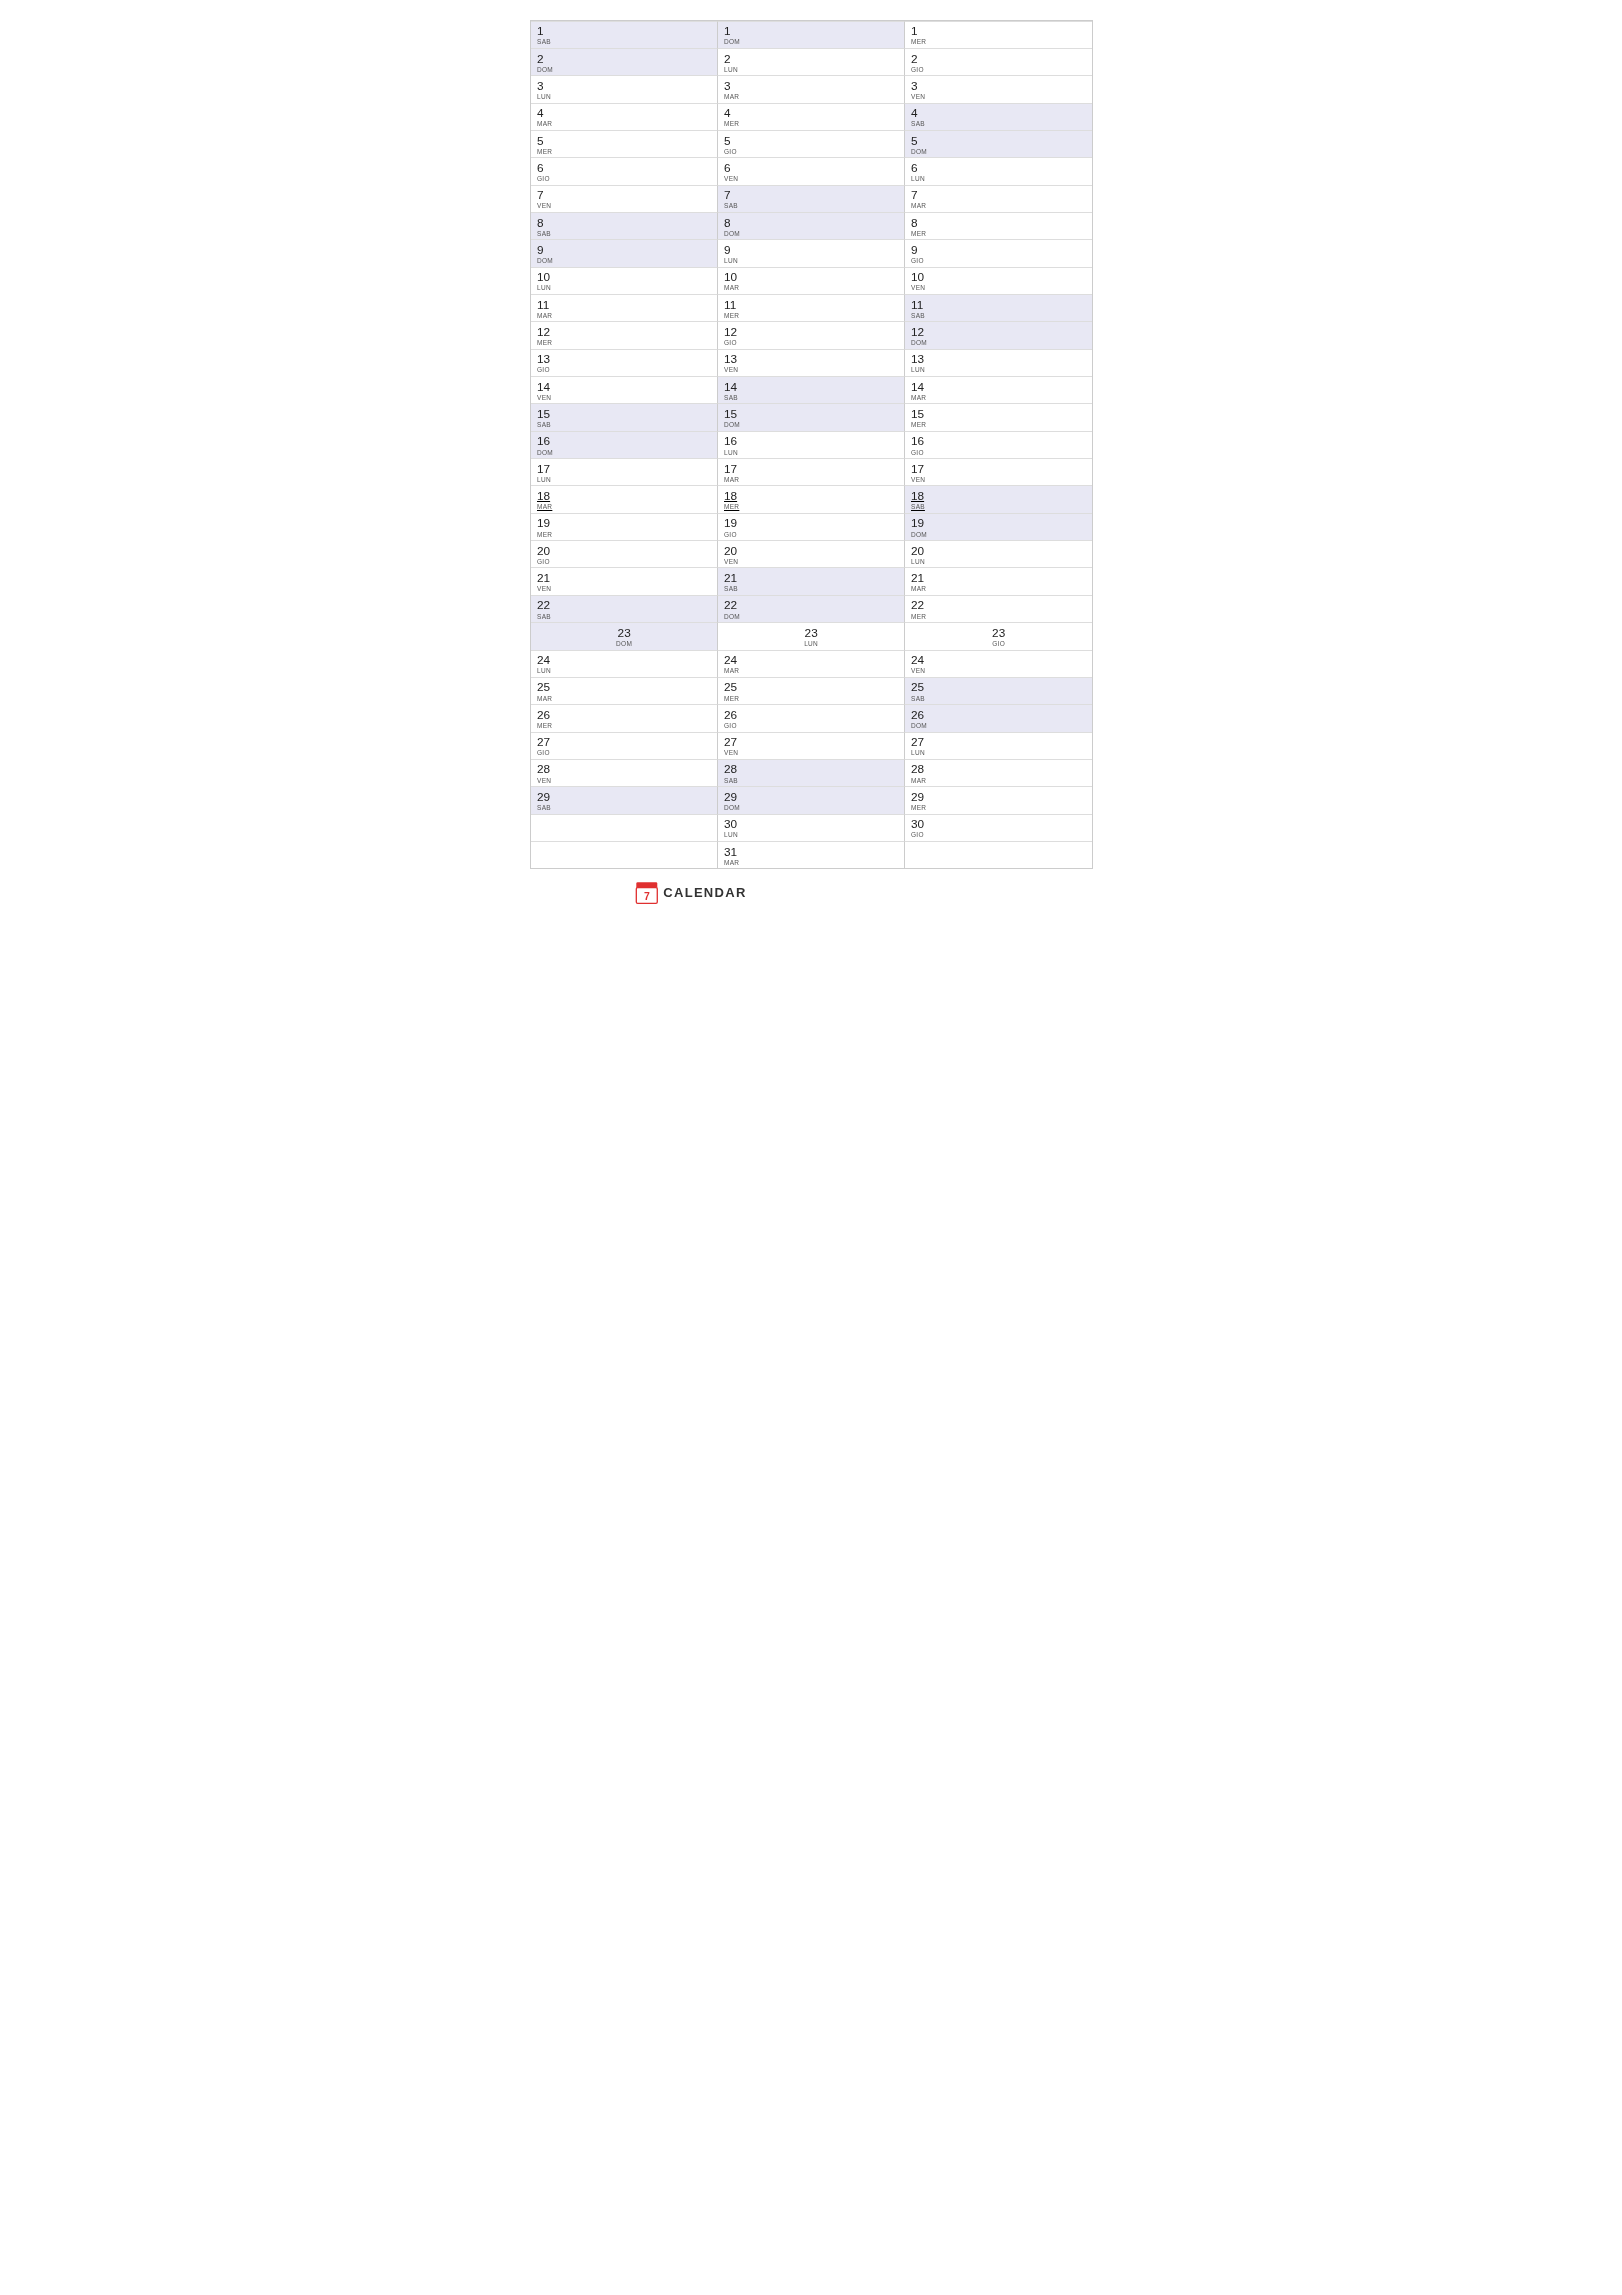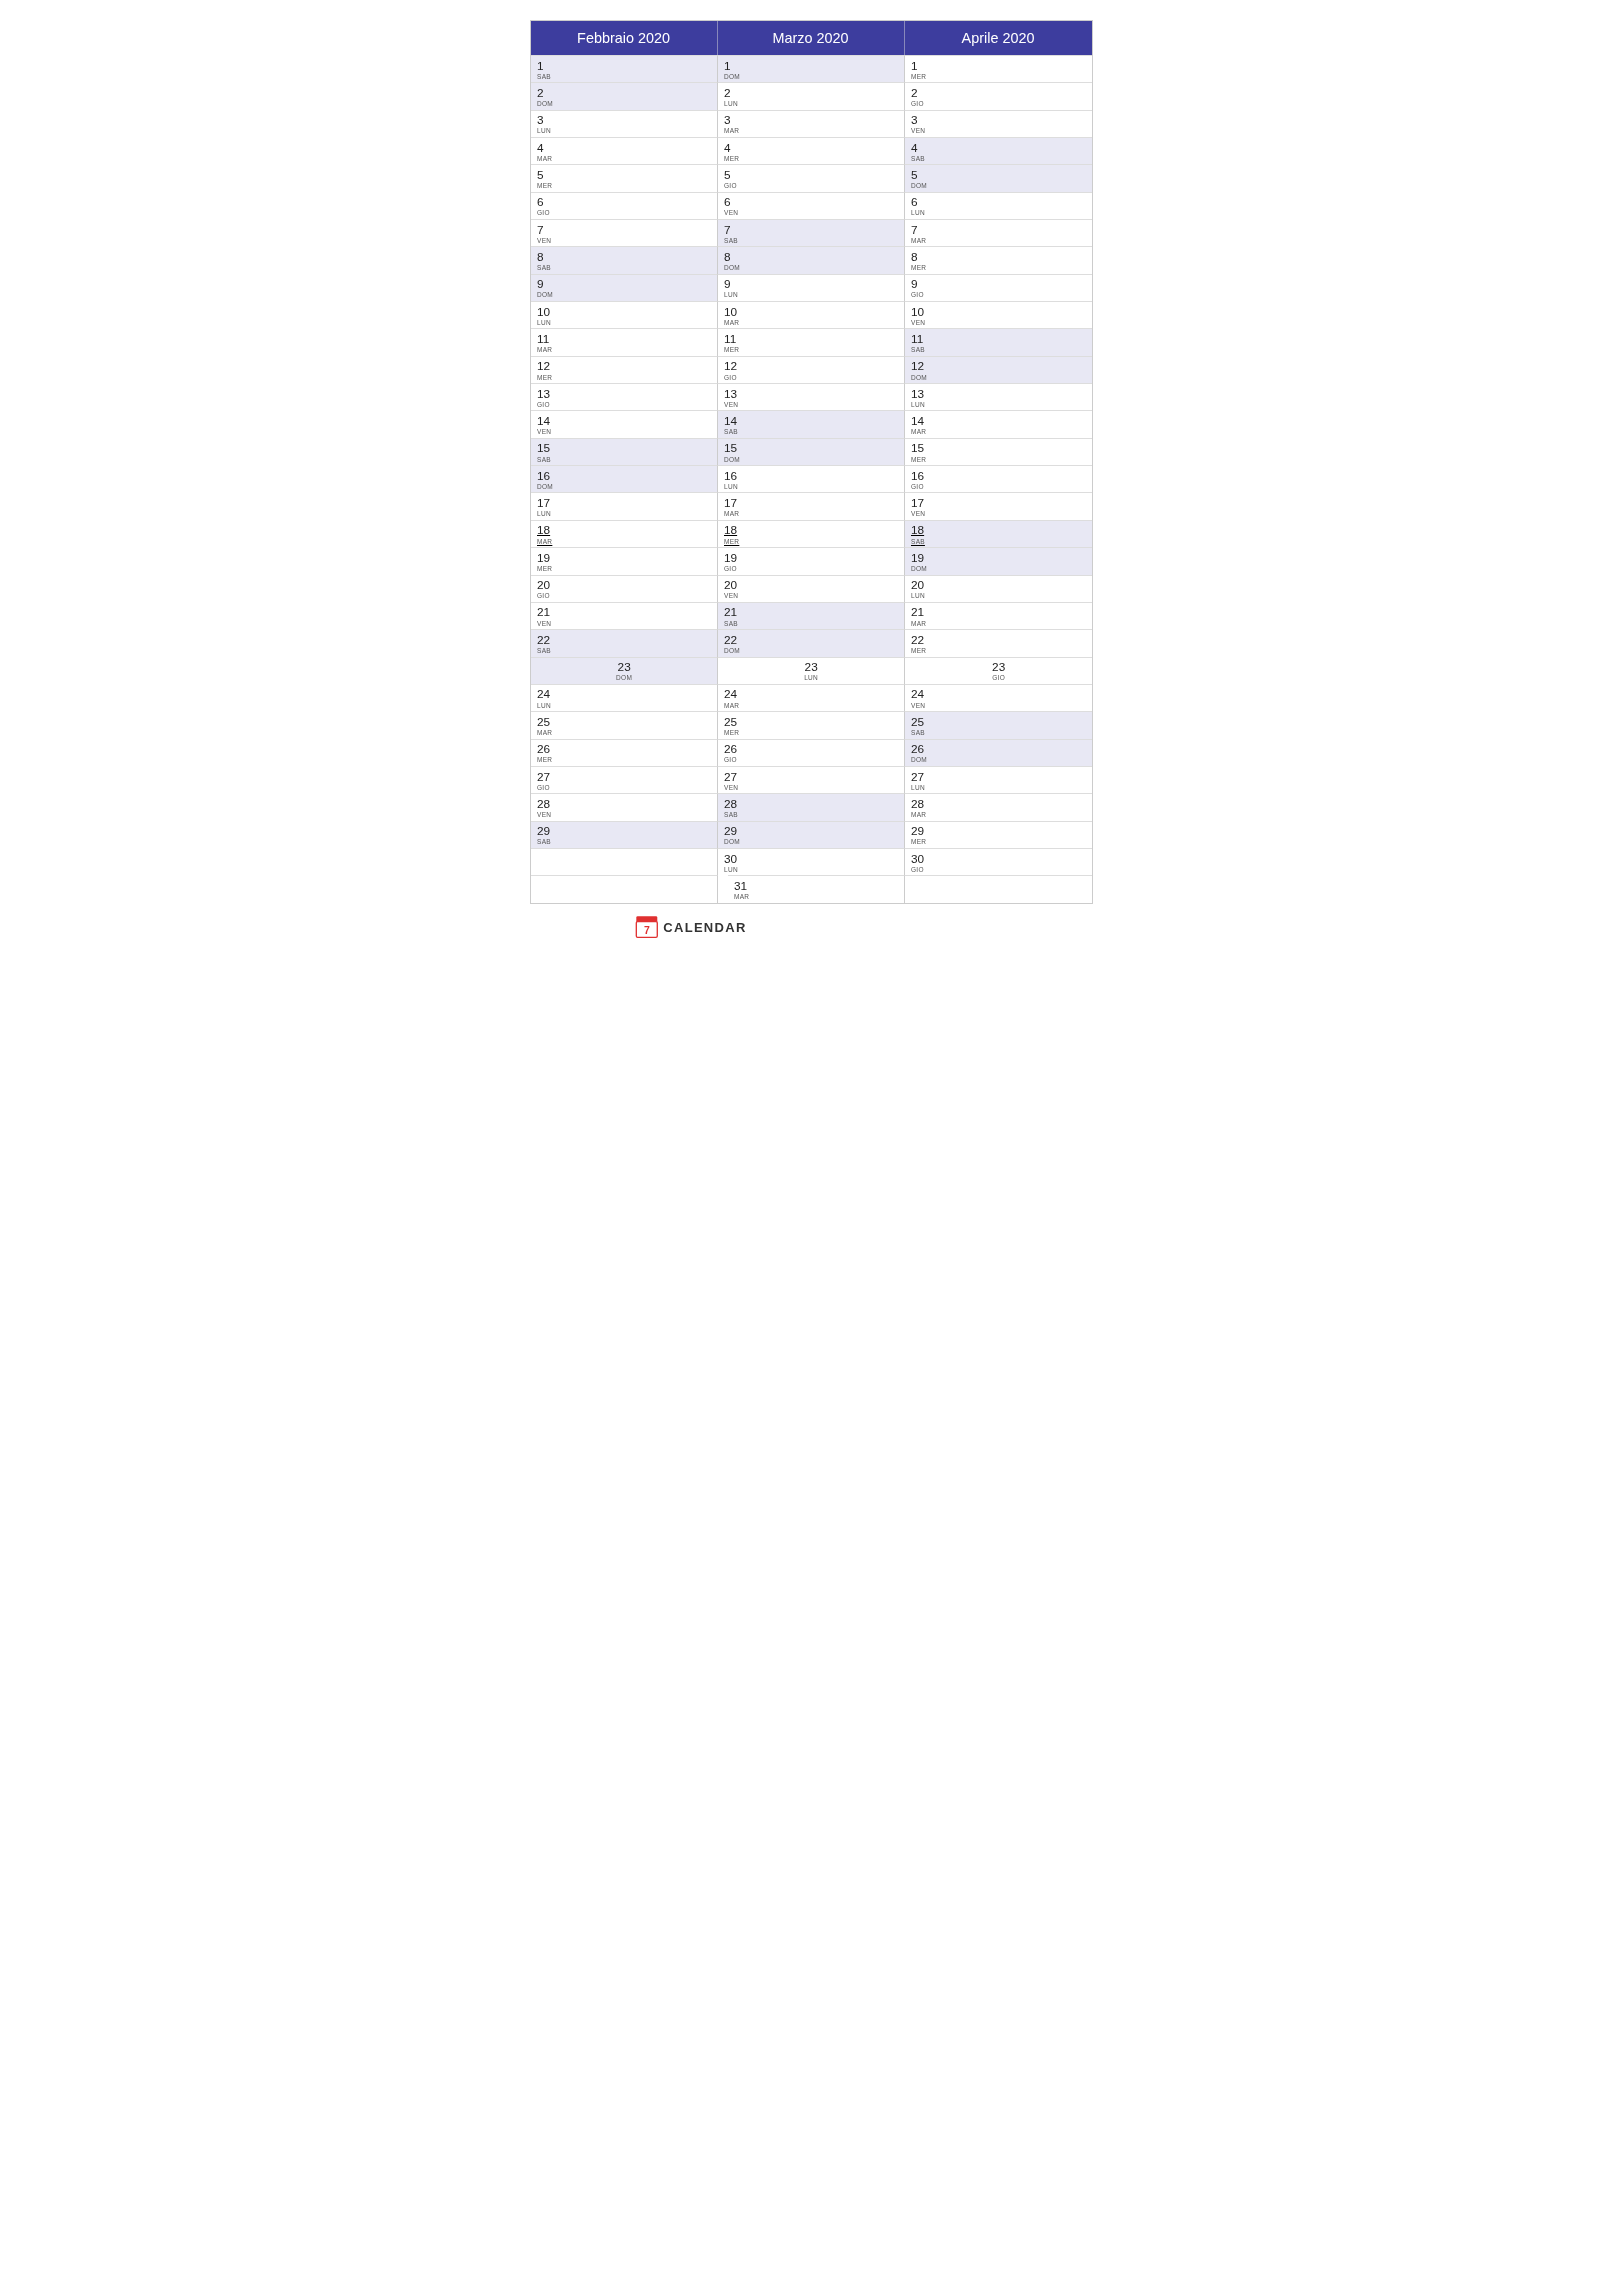--- a/index.html
+++ b/index.html
@@ -11,25 +11,20 @@
       padding: 19.6px 13px;
     }
   </style>
 </head>
 <body>
 
 <div id="calendar-root">
 
 <div style="border: 0.7px solid rgb(204, 204, 204); width: 100%;">
       <div style="display: grid; grid-template-columns: 1fr 1fr 1fr;">
-        <div style="background: rgb(61, 61, 158); color: rgb(255, 255, 255); text-align: center; font-size: 14.4px; font-weight: normal; padding: 9.2px 5.2px; font-family: Arial, sans-serif; border-right: 0.7px solid rgb(136, 136, 187);">Febbraio 2020</div>
-        <div style="background: rgb(61, 61, 158); color: rgb(255, 255, 255); text-align: center; font-size: 14.4px; font-weight: normal; padding: 9.2px 5.2px; font-family: Arial, sans-serif; border-right: 0.7px solid rgb(136, 136, 187);">Marzo 2020</div>
-        <div style="background: rgb(61, 61, 158); color: rgb(255, 255, 255); text-align: center; font-size: 14.4px; font-weight: normal; padding: 9.2px 5.2px; font-family: Arial, sans-serif;">Aprile 2020</div>
-      </div>
-      <div style="display: grid; grid-template-columns: 1fr 1fr 1fr;">
         <div style="border-top: 0.7px solid rgb(221, 221, 221); padding: 2.6px 5.2px 2.6px 6.5px; min-height: 25px; display: flex; flex-direction: column; justify-content: center; font-family: Arial, sans-serif; border-right: 0.7px solid rgb(204, 204, 204); background: rgb(232, 232, 244);">
           <span style="font-size: 11.8px; color: rgb(34, 34, 34); line-height: 1.2;">1</span>
           <span style="font-size: 6.5px; color: rgb(85, 85, 85); letter-spacing: 0.3px; text-transform: uppercase;">SAB</span>
         </div>
         <div style="border-top: 0.7px solid rgb(221, 221, 221); padding: 2.6px 5.2px 2.6px 6.5px; min-height: 25px; display: flex; flex-direction: column; justify-content: center; font-family: Arial, sans-serif; border-right: 0.7px solid rgb(204, 204, 204); background: rgb(232, 232, 244);">
           <span style="font-size: 11.8px; color: rgb(34, 34, 34); line-height: 1.2;">1</span>
           <span style="font-size: 6.5px; color: rgb(85, 85, 85); letter-spacing: 0.3px; text-transform: uppercase;">DOM</span>
         </div>
         <div style="border-top: 0.7px solid rgb(221, 221, 221); padding: 2.6px 5.2px 2.6px 6.5px; min-height: 25px; display: flex; flex-direction: column; justify-content: center; font-family: Arial, sans-serif;">
           <span style="font-size: 11.8px; color: rgb(34, 34, 34); line-height: 1.2;">1</span>
@@ -434,21 +429,21 @@
           <span style="font-size: 11.8px; color: rgb(34, 34, 34); line-height: 1.2;">30</span>
           <span style="font-size: 6.5px; color: rgb(85, 85, 85); letter-spacing: 0.3px; text-transform: uppercase;">LUN</span>
         </div>
         <div style="border-top: 0.7px solid rgb(221, 221, 221); padding: 2.6px 5.2px 2.6px 6.5px; min-height: 25px; display: flex; flex-direction: column; justify-content: center; font-family: Arial, sans-serif;">
           <span style="font-size: 11.8px; color: rgb(34, 34, 34); line-height: 1.2;">30</span>
           <span style="font-size: 6.5px; color: rgb(85, 85, 85); letter-spacing: 0.3px; text-transform: uppercase;">GIO</span>
         </div>
       </div>
       <div style="display: grid; grid-template-columns: 1fr 1fr 1fr;">
         <div style="border-top: 0.7px solid rgb(221, 221, 221); padding: 2.6px 5.2px 2.6px 6.5px; min-height: 25px; display: flex; flex-direction: column; justify-content: center; font-family: Arial, sans-serif; border-right: 0.7px solid rgb(204, 204, 204);"></div>
-        <div style="border-top: 0.7px solid rgb(221, 221, 221); padding: 2.6px 5.2px 2.6px 6.5px; min-height: 25px; display: flex; flex-direction: column; justify-content: center; font-family: Arial, sans-serif; border-right: 0.7px solid rgb(204, 204, 204); margin-left: 10px;">
+        <div style="border-top: 0.7px solid rgb(221, 221, 221); padding: 2.6px 5.2px 2.6px 6.5px; min-height: 25px; display: flex; flex-direction: column; justify-content: center; font-family: Arial, sans-serif; border-right: 0.7px solid rgb(204, 204, 204);">
           <span style="font-size: 11.8px; color: rgb(34, 34, 34); line-height: 1.2;">31</span>
           <span style="font-size: 6.5px; color: rgb(85, 85, 85); letter-spacing: 0.3px; text-transform: uppercase;">MAR</span>
         </div>
         <div style="border-top: 0.7px solid rgb(221, 221, 221); padding: 2.6px 5.2px 2.6px 6.5px; min-height: 25px; display: flex; flex-direction: column; justify-content: center; font-family: Arial, sans-serif;"></div>
       </div>
     </div>
     <div style="display: flex; align-items: center; padding: 11.8px 0px 5.2px 105px; justify-content: flex-start;">
       <div style="display: flex; align-items: center; gap: 5.2px;">
         <svg width="23.6" height="23.6" viewBox="0 0 36 36">
           <rect x="2" y="2" width="32" height="10" rx="2" fill="#e03030"></rect>

